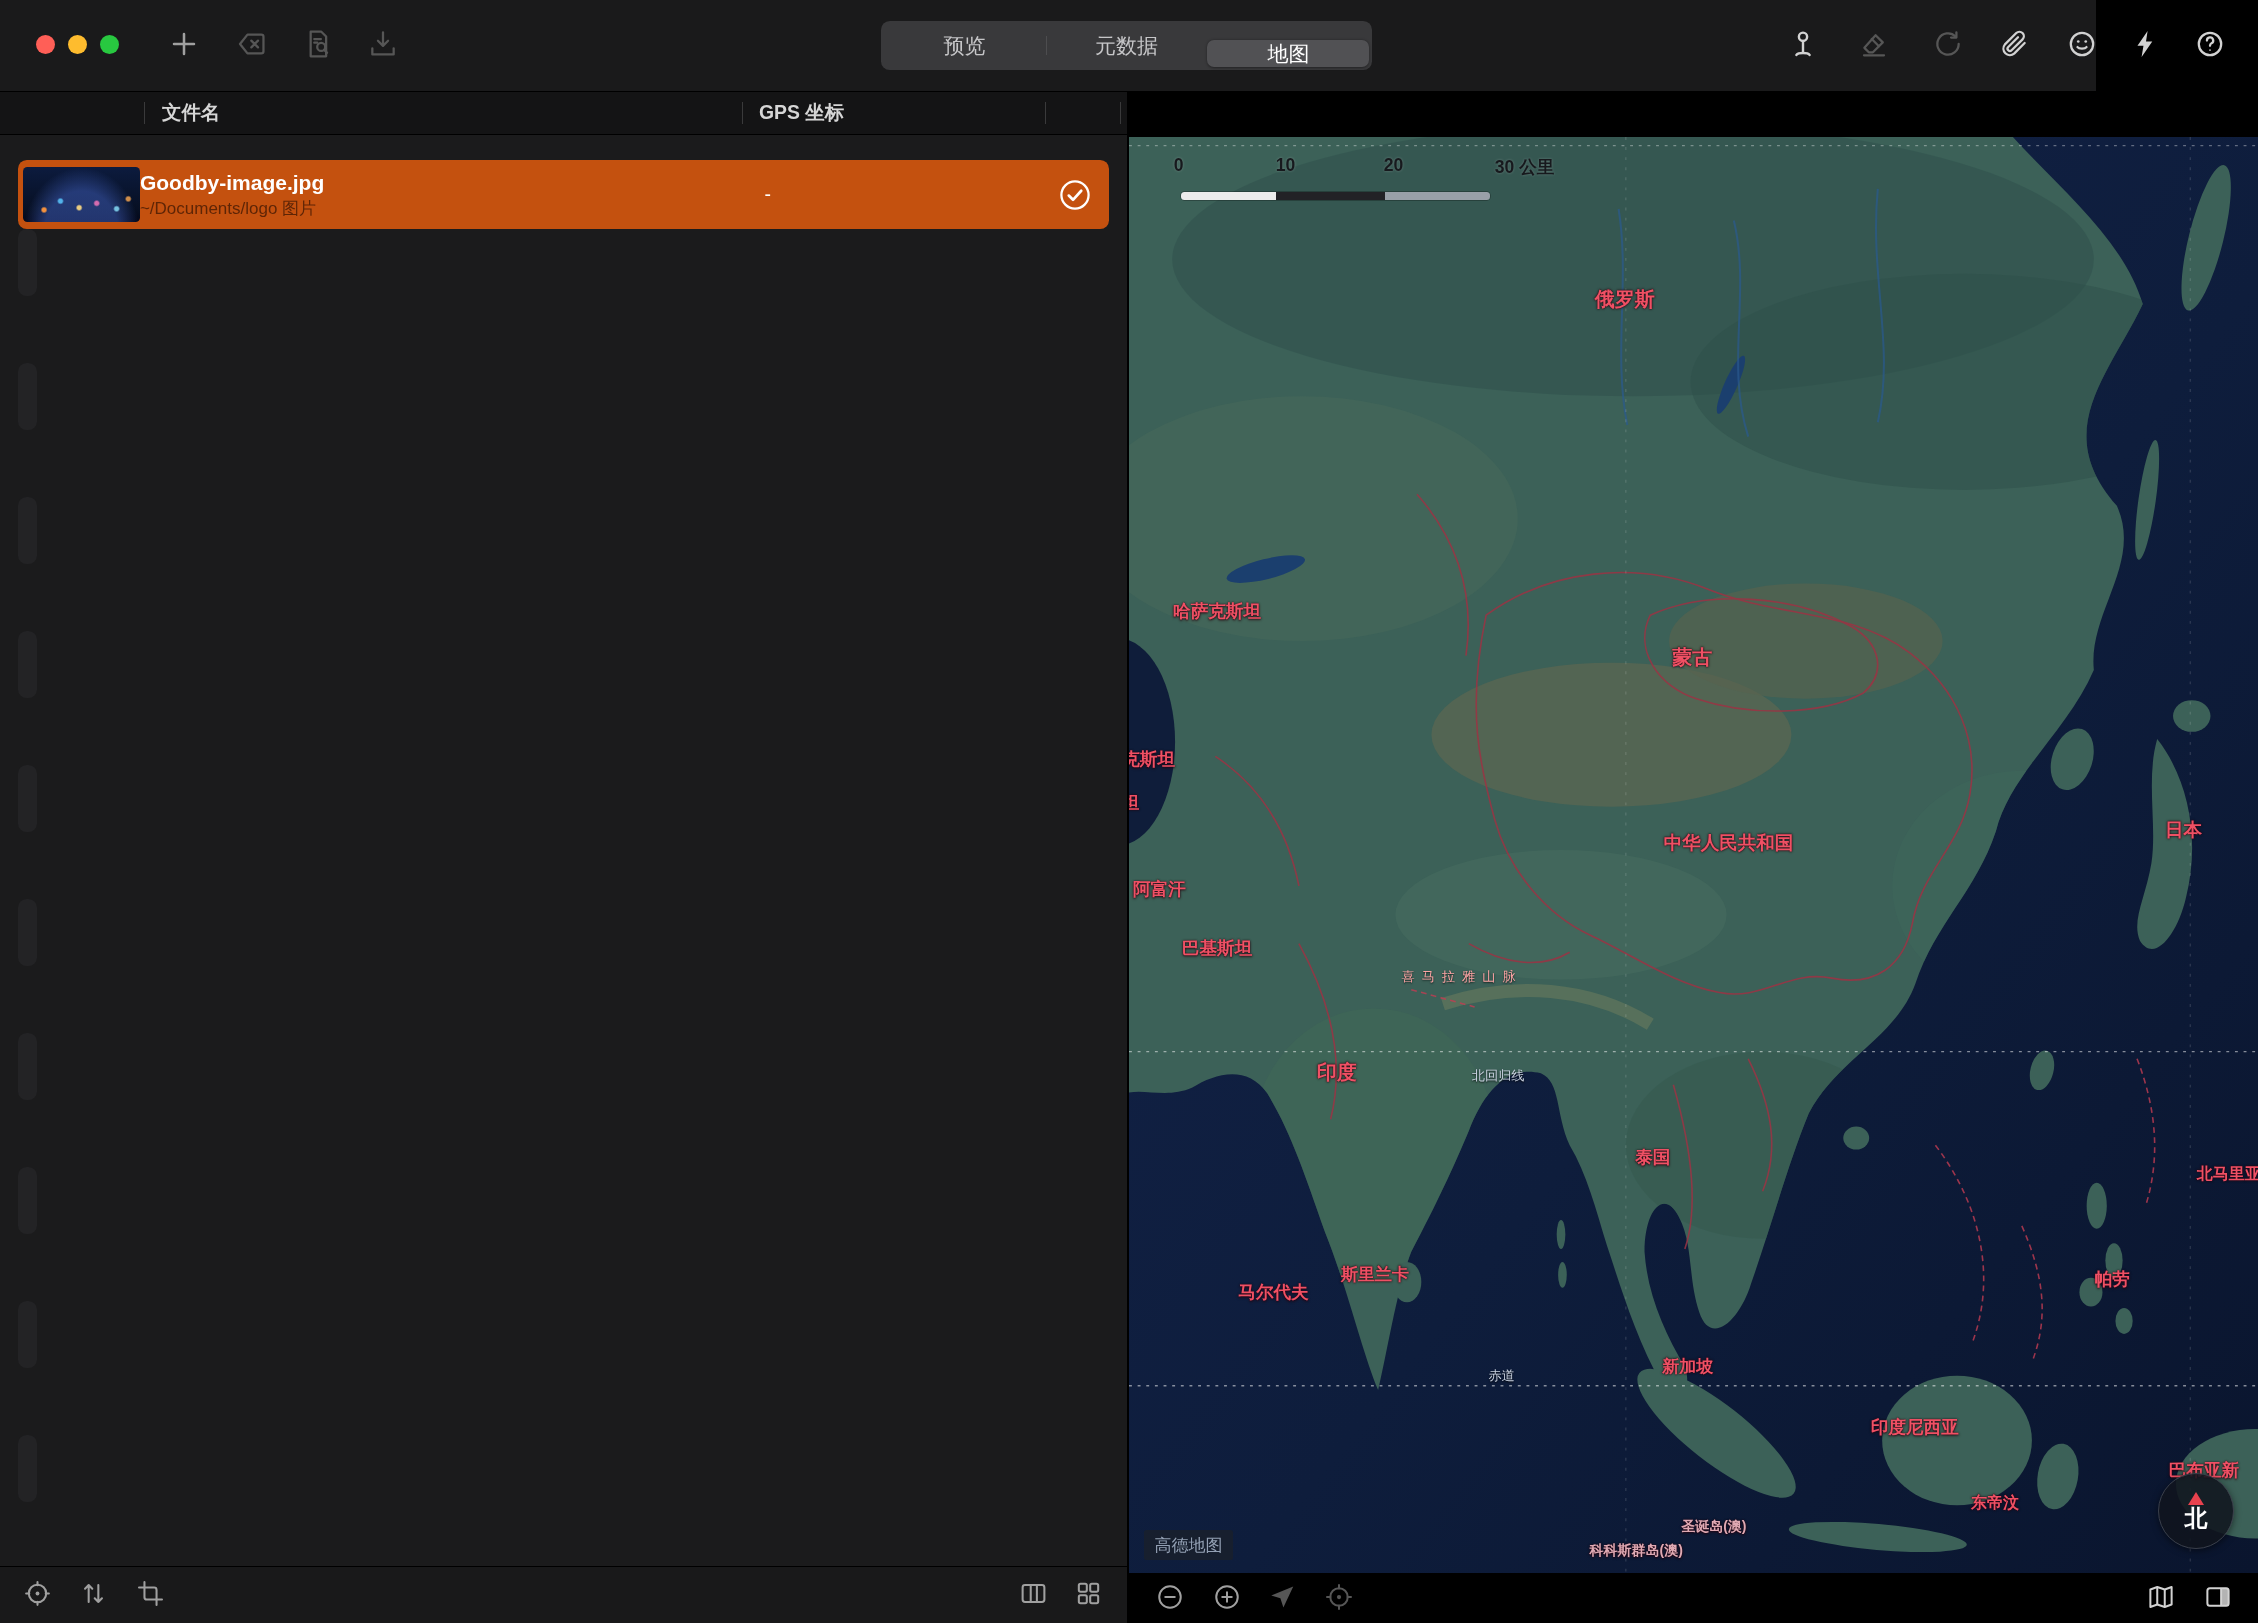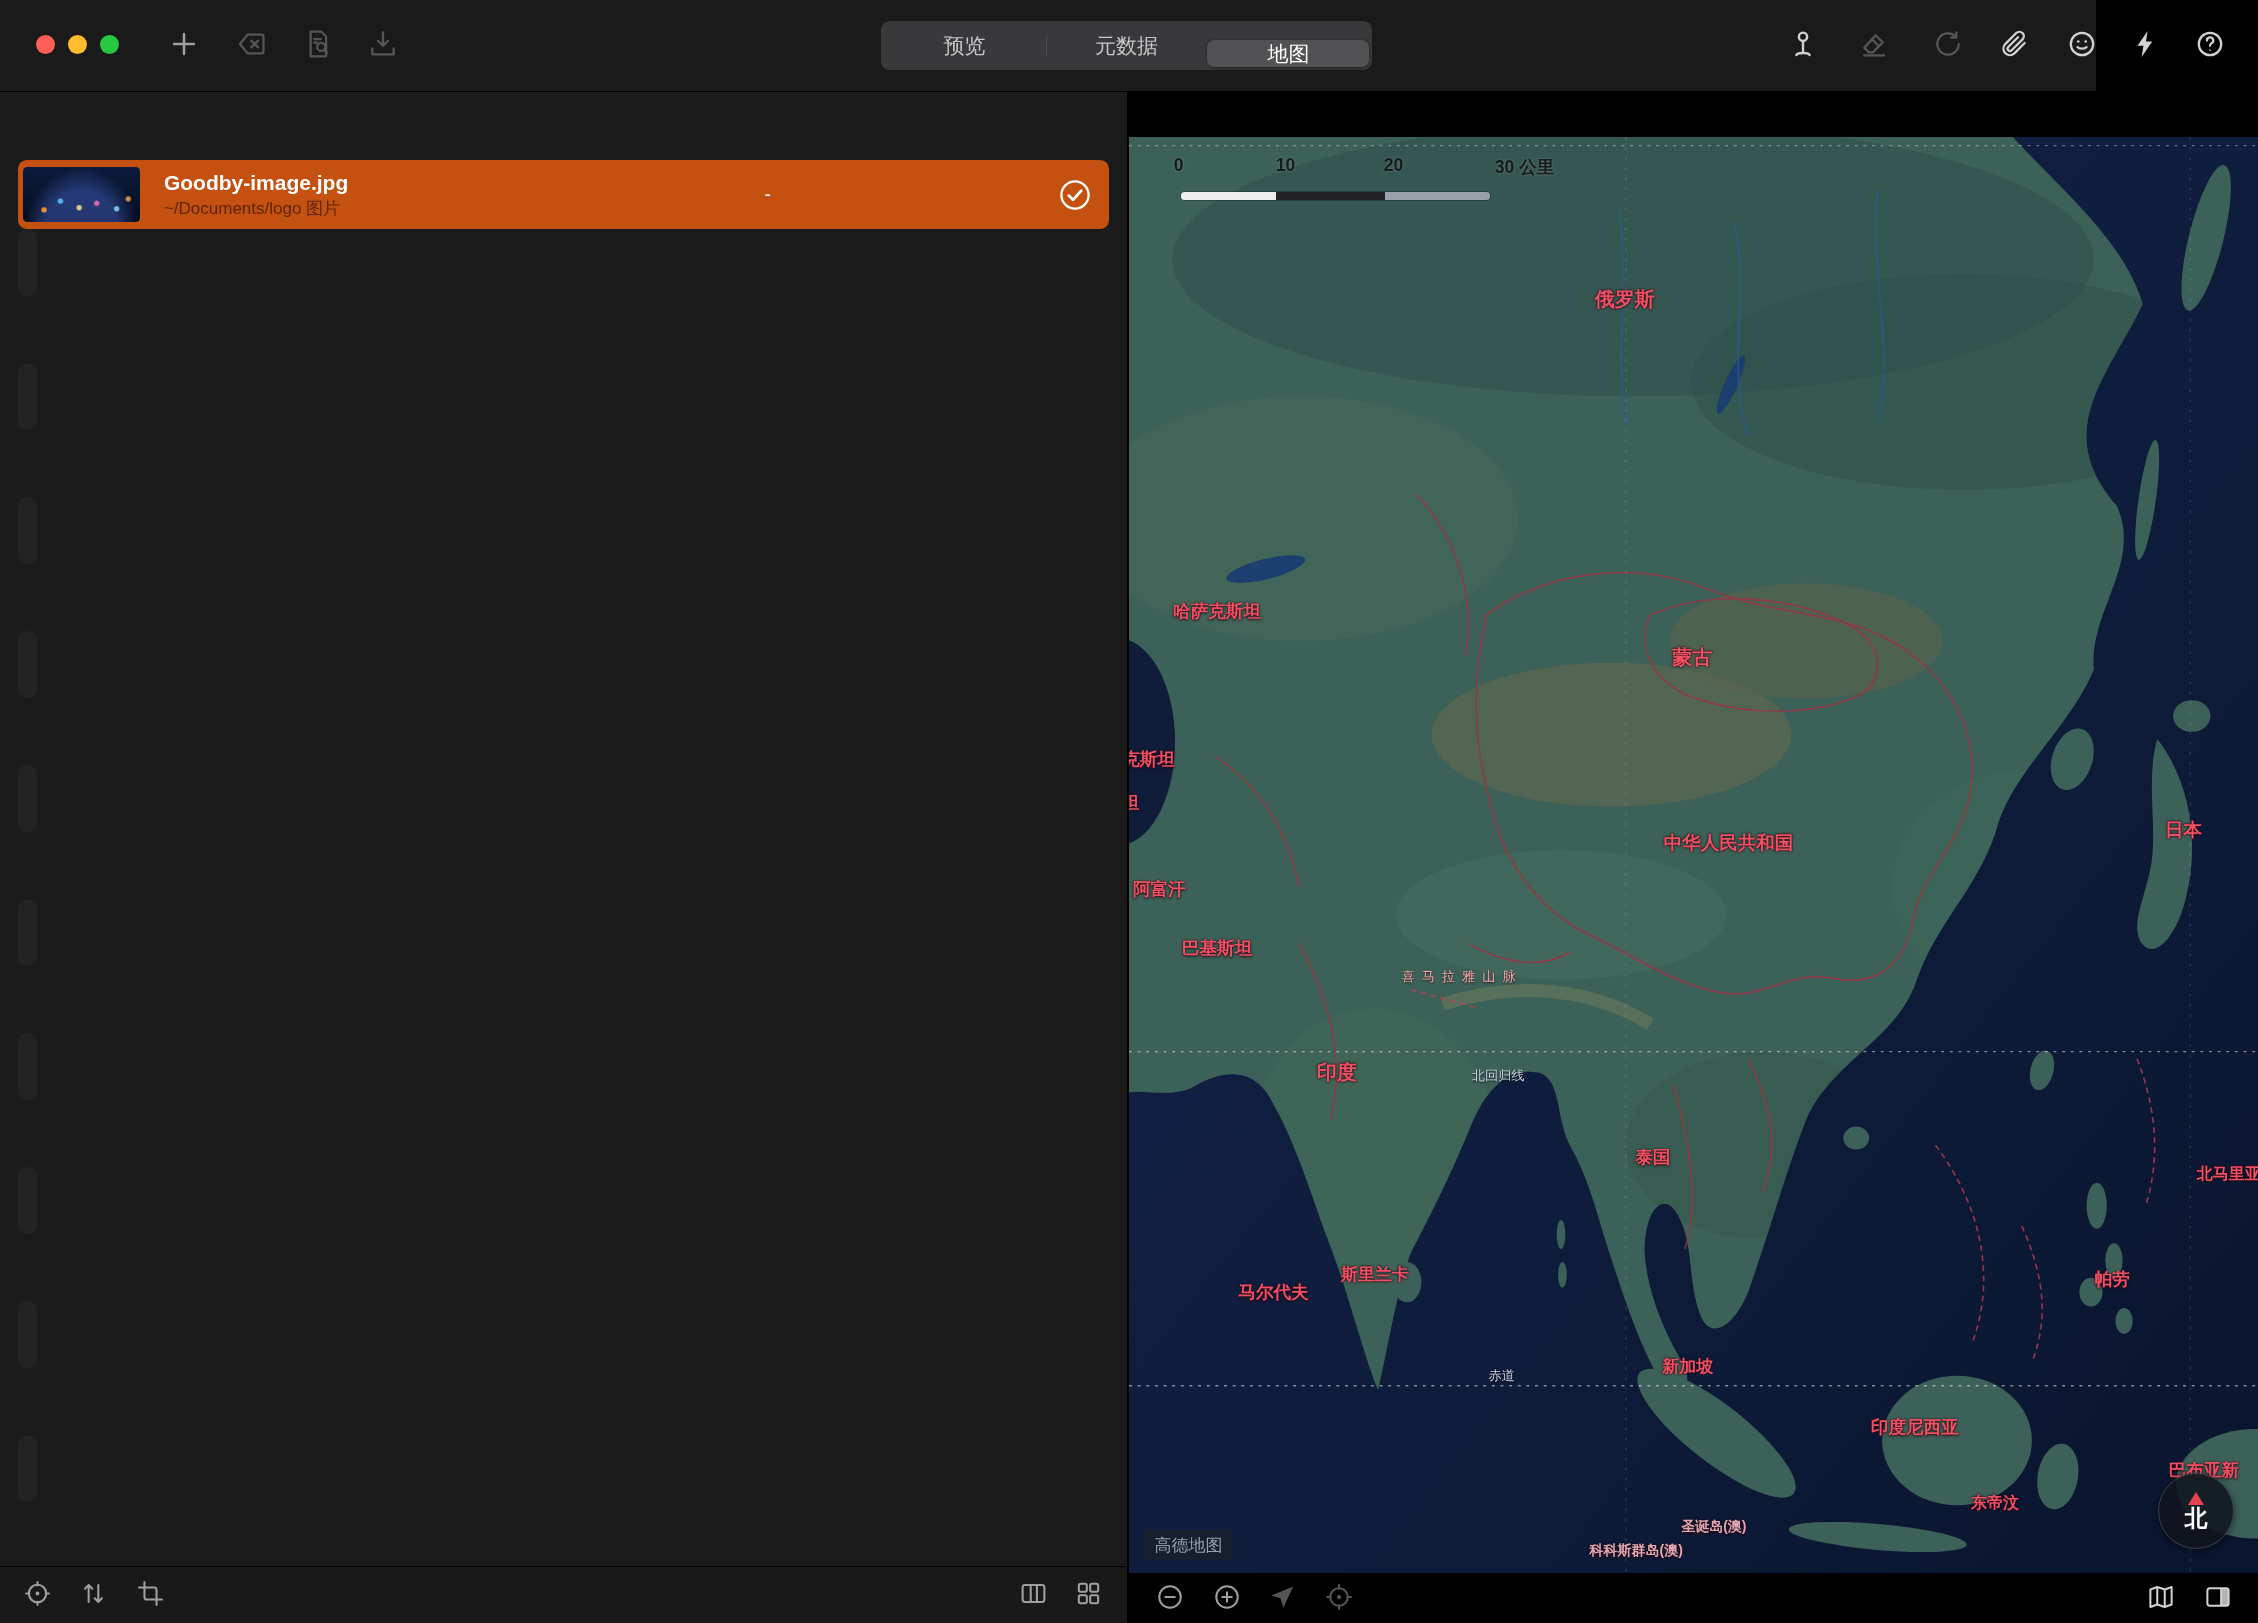--- a/index.html
+++ b/index.html
@@ -31,21 +31,21 @@
     background-image:
       radial-gradient(circle at 18% 78%, rgba(255,150,60,.95) 0 1.8px, transparent 3.5px),
       radial-gradient(circle at 32% 62%, rgba(90,200,255,.85) 0 1.8px, transparent 3.5px),
       radial-gradient(circle at 48% 74%, rgba(255,220,130,.9) 0 1.8px, transparent 3.5px),
       radial-gradient(circle at 63% 66%, rgba(255,120,190,.8) 0 1.8px, transparent 3.5px),
       radial-gradient(circle at 80% 76%, rgba(140,230,255,.8) 0 1.8px, transparent 3.5px),
       radial-gradient(circle at 90% 58%, rgba(255,170,80,.8) 0 1.8px, transparent 3.5px),
       radial-gradient(ellipse at 50% 120%, rgba(60,90,180,.55) 0 45%, transparent 70%),
       linear-gradient(180deg,#0c1b3e 0%,#071024 75%,#04081a 100%);
     background-color:#071024;}
-  .file-texts{margin-left:24px;display:flex;flex-direction:column;gap:6px;min-width:0;}
+  .file-texts{display:flex;flex-direction:column;gap:6px;min-width:0;}
   .file-name{font-size:21px;font-weight:600;color:#fff;line-height:1.1;}
   .file-path{font-size:17px;color:rgba(30,10,0,.62);line-height:1.1;}
   .gps-val{position:absolute;left:747px;top:0;height:69px;display:flex;align-items:center;font-size:19.4px;color:#fff;}
   .check-wrap{position:absolute;right:17.6px;top:17.6px;width:34px;height:34px;}
   .row-empty{margin:0 17.6px;height:67px;border-radius:8.8px;}
   .row-empty.light{background:#232325;}
 
   .list-bottombar{position:absolute;left:0;bottom:0;width:1127px;height:56px;background:#19191a;border-top:0.9px solid #000;}
   .bbtn{position:absolute;top:8.8px;width:39px;height:39px;display:flex;align-items:center;justify-content:center;}
   .bbtn svg{width:29px;height:29px;}
@@ -166,20 +166,28 @@
   <div class="ibtn c-bright" style="left:2189px">
     <span><svg viewBox="0 0 24 24" fill="none" stroke="currentColor" stroke-width="1.7" stroke-linecap="round">
           <circle cx="12" cy="12" r="8.4"></circle>
           <path d="M9.7 9.4a2.35 2.35 0 1 1 3.4 2.1c-.8.4-1.1 1-1.1 1.9"></path>
           <circle cx="12" cy="16.6" r="0.6" fill="currentColor" stroke="none"></circle>
         </svg></span>
   </div>
 </header>
 
 <aside class="list-panel">
+  <div class="list-header">
+    <div class="col-sep" style="left:144px"></div>
+    <div class="col-label" style="left:162px">文件名</div>
+    <div class="col-sep" style="left:742px"></div>
+    <div class="col-label" style="left:759px">GPS 坐标</div>
+    <div class="col-sep" style="left:1045px"></div>
+    <div class="col-sep" style="left:1120px"></div>
+  </div>
 
   <div class="rows">
     <div class="row-spacer"></div>
 
     <div class="row-selected">
       <div class="thumb"></div>
       <div class="file-texts">
         <div class="file-name">Goodby-image.jpg</div>
         <div class="file-path">~/Documents/logo 图片</div>
       </div>

